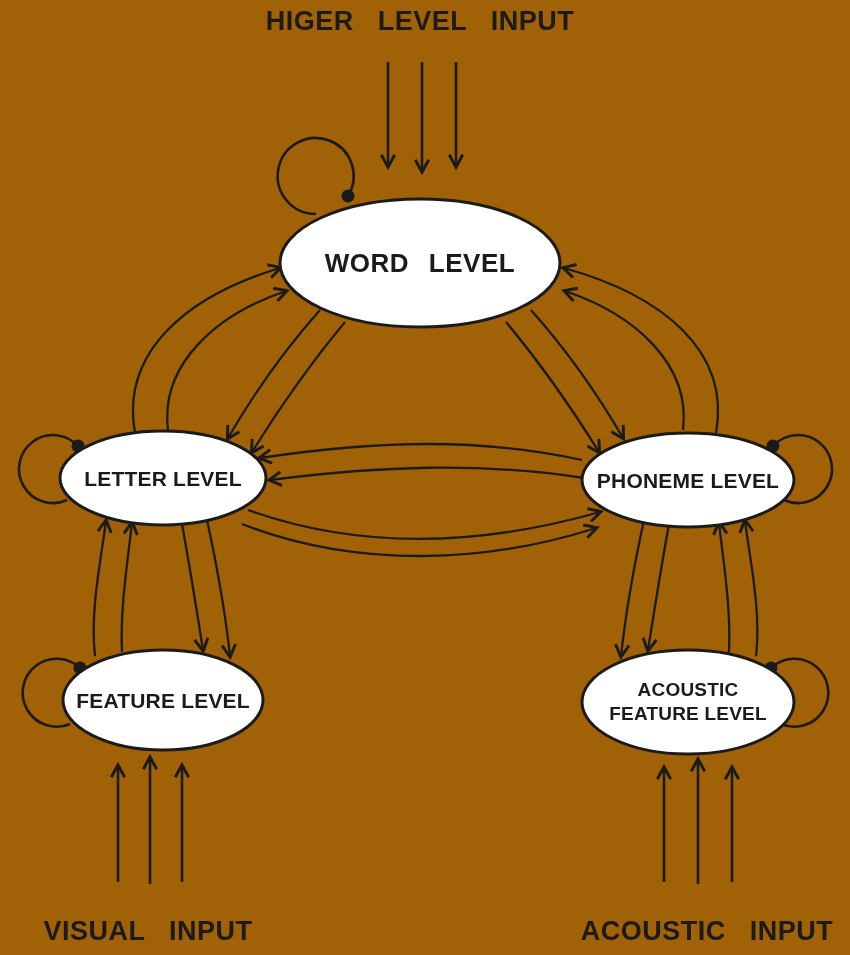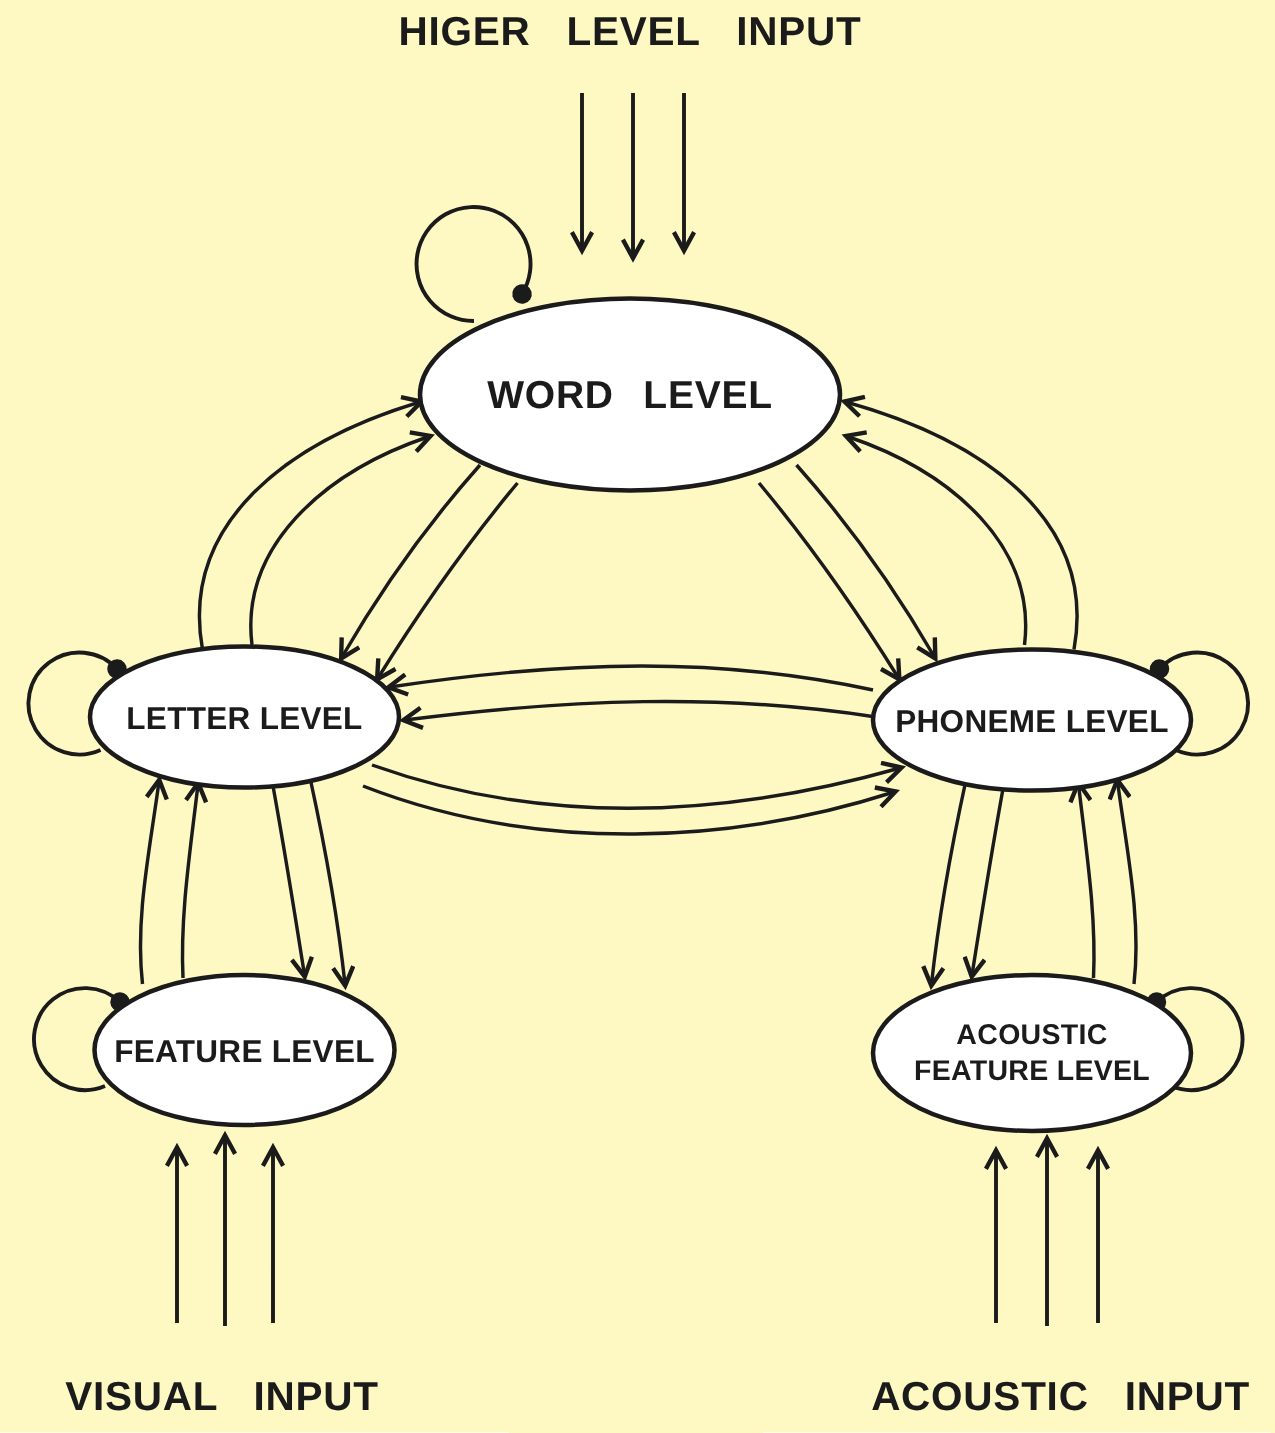--- a/index.html
+++ b/index.html
@@ -5,21 +5,21 @@
   html, body {
     margin: 0;
     padding: 0;
     background: #fefefe;
     font-family: "Liberation Sans", sans-serif;
   }
   #canvas {
     position: relative;
     width: 850px;
     height: 955px;
-    background: #fef9c3;
+    background: #a16207;
     overflow: hidden;
     text-align: right;
   }
   svg { display: block; }
   .edge {
     fill: none;
     stroke: #1b1b1b;
     stroke-width: 2.3;
   }
   .loop {

